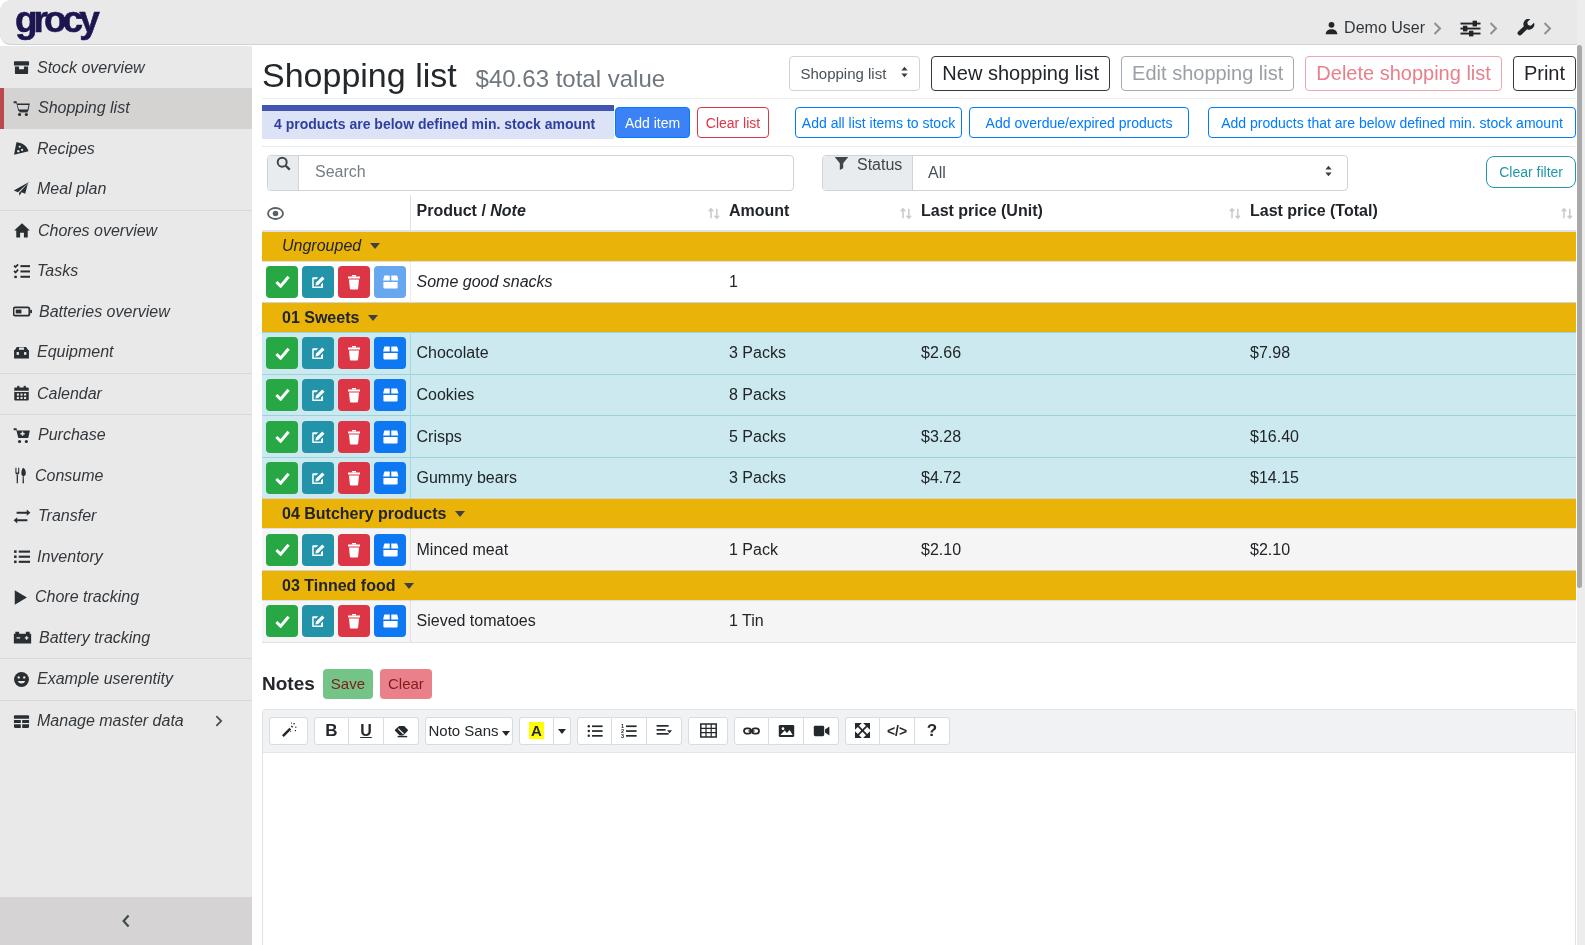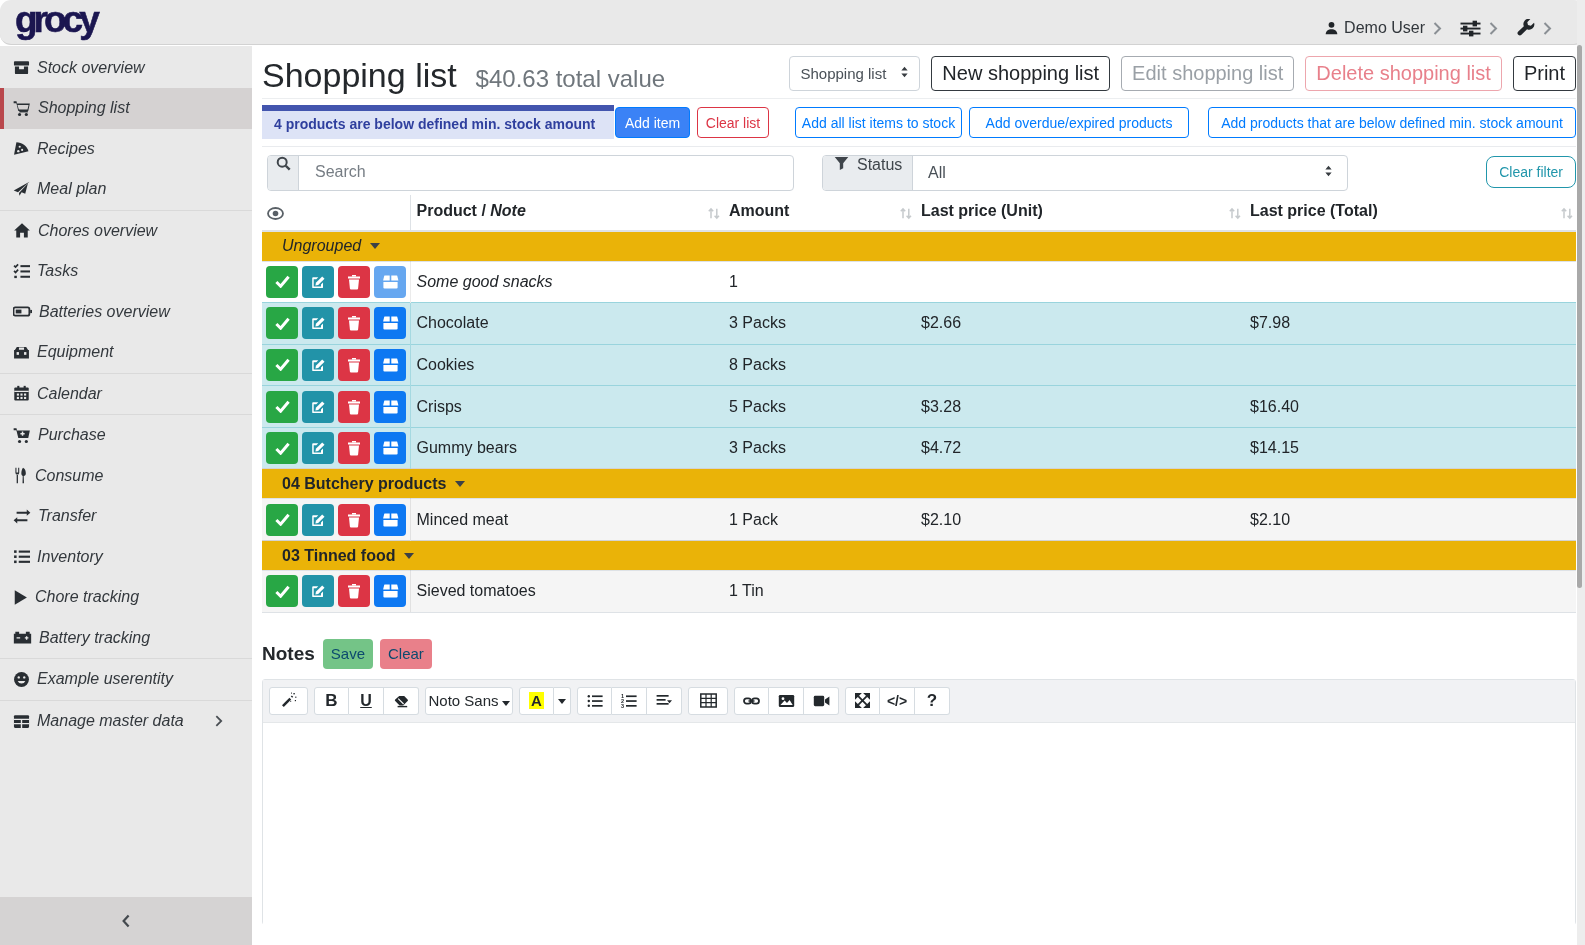--- a/index.html
+++ b/index.html
@@ -86,21 +86,21 @@
 tr.last td{border-bottom:1px solid #dee2e6}
 .rb{display:inline-flex;width:32px;height:32px;border-radius:4px;align-items:center;
   justify-content:center;margin-right:4px;vertical-align:middle}
 .rb.g{background:#28a745}.rb.t{background:#2293a8}.rb.r{background:#dc3545}.rb.b{background:#0d78f2}
 .rb.b.dis{background:#66a7f0}
 .caret{display:inline-block;width:0;height:0;border-left:5px solid transparent;
   border-right:5px solid transparent;border-top:6px solid #3c4146;margin-left:9px;vertical-align:2px}
 
 .notesrow{margin-top:26px;height:30px;display:flex;align-items:center}
 .notesrow b{font-size:19px;color:#24282c}
-.nbtn{height:30px;border:none;border-radius:4px;color:#0c4a6e;font-size:15px;display:flex;
+.nbtn{height:30px;border:none;border-radius:4px;color:#7f1d1d;font-size:15px;display:flex;
   align-items:center;padding:4px 8px;margin-left:0}
 .nbtn.sv{background:#74c487;margin-left:8px}
 .nbtn.cl{background:#e9808a;margin-left:7px}
 
 .editor{margin-top:10px;width:1314px;border:1px solid #dfe3e6;border-radius:3px;height:246px}
 .ntool{padding:7px 0 0 6px;height:43px;border-bottom:1px solid #e4e7e9;background:#f1f2f4;
   display:flex;align-items:flex-start}
 .tg{display:flex;margin-right:6px}
 .tb{height:28px;background:#fff;border:1px solid #d6dce1;display:flex;align-items:center;
   justify-content:center;color:#23282c;font-size:15px;white-space:nowrap}
@@ -416,20 +416,23 @@
                 <path d="M2.3 1.6 h5.4 v5 H1.5 a0.35 0.35 0 0 1 -0.34-0.45 l1.1-4.3 a0.55 0.55 0 0 1 0.54-0.25 z"></path>
                 <path d="M9.3 1.6 h5.4 a0.55 0.55 0 0 1 0.54 0.25 l1.1 4.3 a0.35 0.35 0 0 1 -0.34 0.45 H9.3 z"></path>
                 <path d="M1.4 7.9 h14.2 v5.6 a1.1 1.1 0 0 1 -1.1 1.1 H2.5 a1.1 1.1 0 0 1 -1.1 -1.1 z"></path>
               </svg>
             </span></td>
           <td><i>Some good snacks</i></td>
           <td>1</td>
           <td></td>
           <td></td>
         </tr>
+    <tr class="grow">
+          <td colspan="5">01 Sweets<span class="caret"></span></td>
+        </tr>
     <tr class="data info">
           <td class="bcell"><span class="rb g">
               <svg width="15" height="13" viewBox="0 0 16 13">
                 <path d="M1.5 7 L6 11.5 L14.5 1.5" stroke="#fff" stroke-width="3.2" fill="none"></path>
               </svg>
             </span><span class="rb t">
               <svg width="16" height="16" viewBox="0 0 16 16">
                 <path d="M2.2 4.2 v9 a0.9 0.9 0 0 0 0.9 0.9 h9 a0.9 0.9 0 0 0 0.9 -0.9 V8.6 l-2 2 v2 h-7.3 V5.3 h2.6 l2-2 H3.1 a0.9 0.9 0 0 0 -0.9 0.9 z" fill="#fff"></path>
                 <path d="M5.9 8.7 l6.3-6.3 2.3 2.3 -6.3 6.3 -2.8 0.5 z" fill="#fff"></path>
               </svg>

